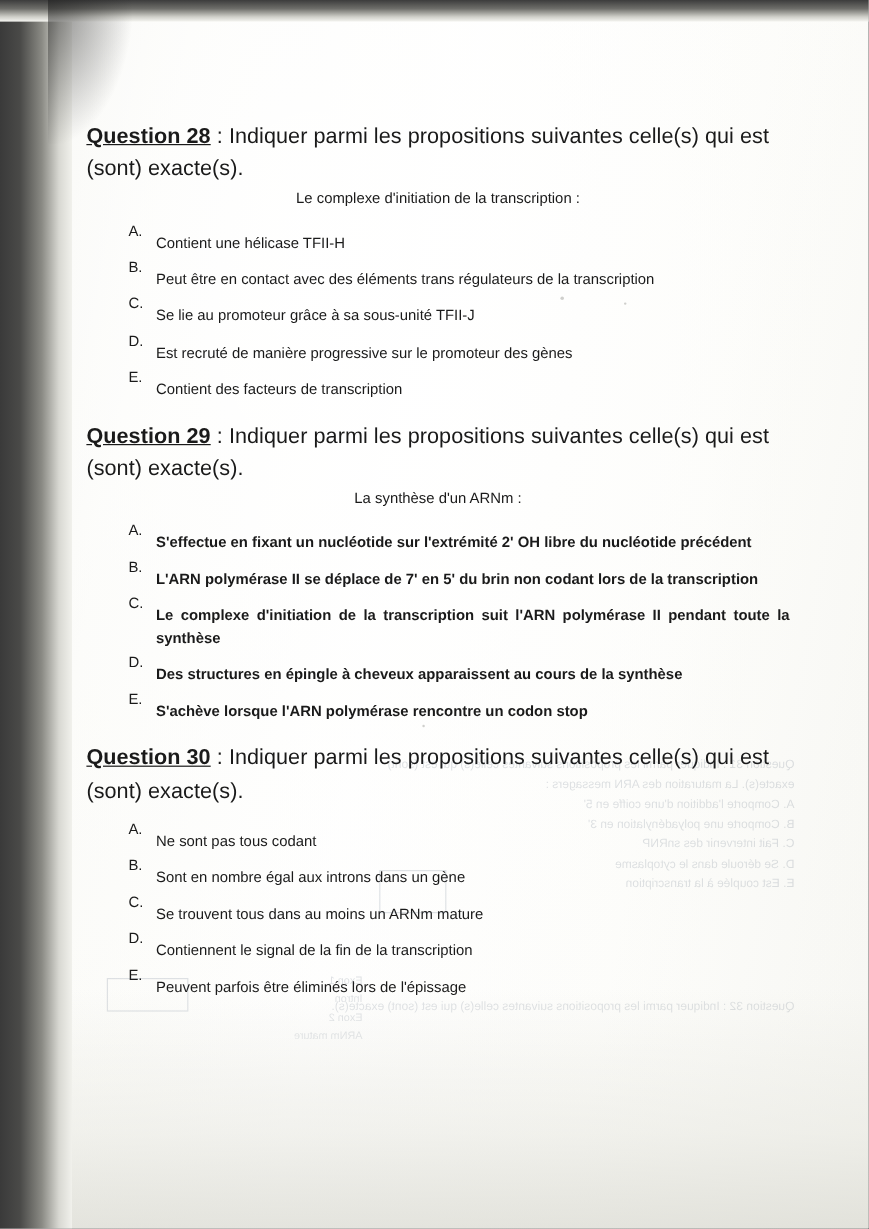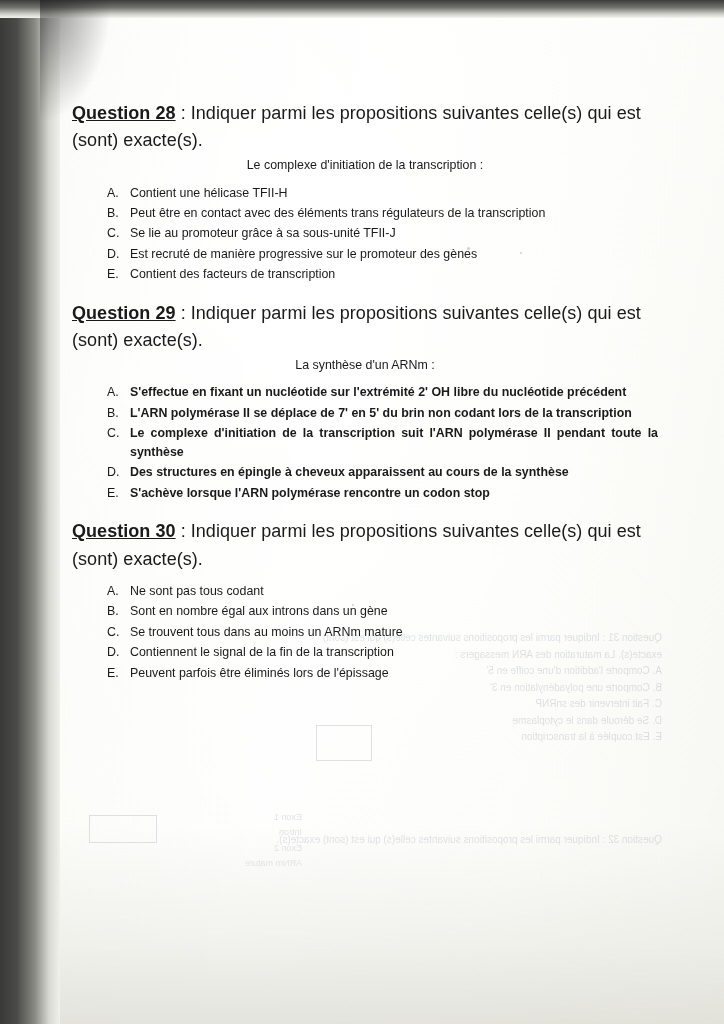--- a/index.html
+++ b/index.html
@@ -94,20 +94,21 @@
   .opt-letter {
     position: relative;
     width: 26px;
     flex: 0 0 26px;
     text-align: left;
     padding-left: 3px;
     box-sizing: border-box;
   }
   .opt-text {
     flex: 1;
+    margin-top: 10px;
   }
   .justified .opt-text {
     text-align: justify;
     font-weight: bold;
   }
 
   
   #showthrough {
     position: absolute;
     left: 62px;

